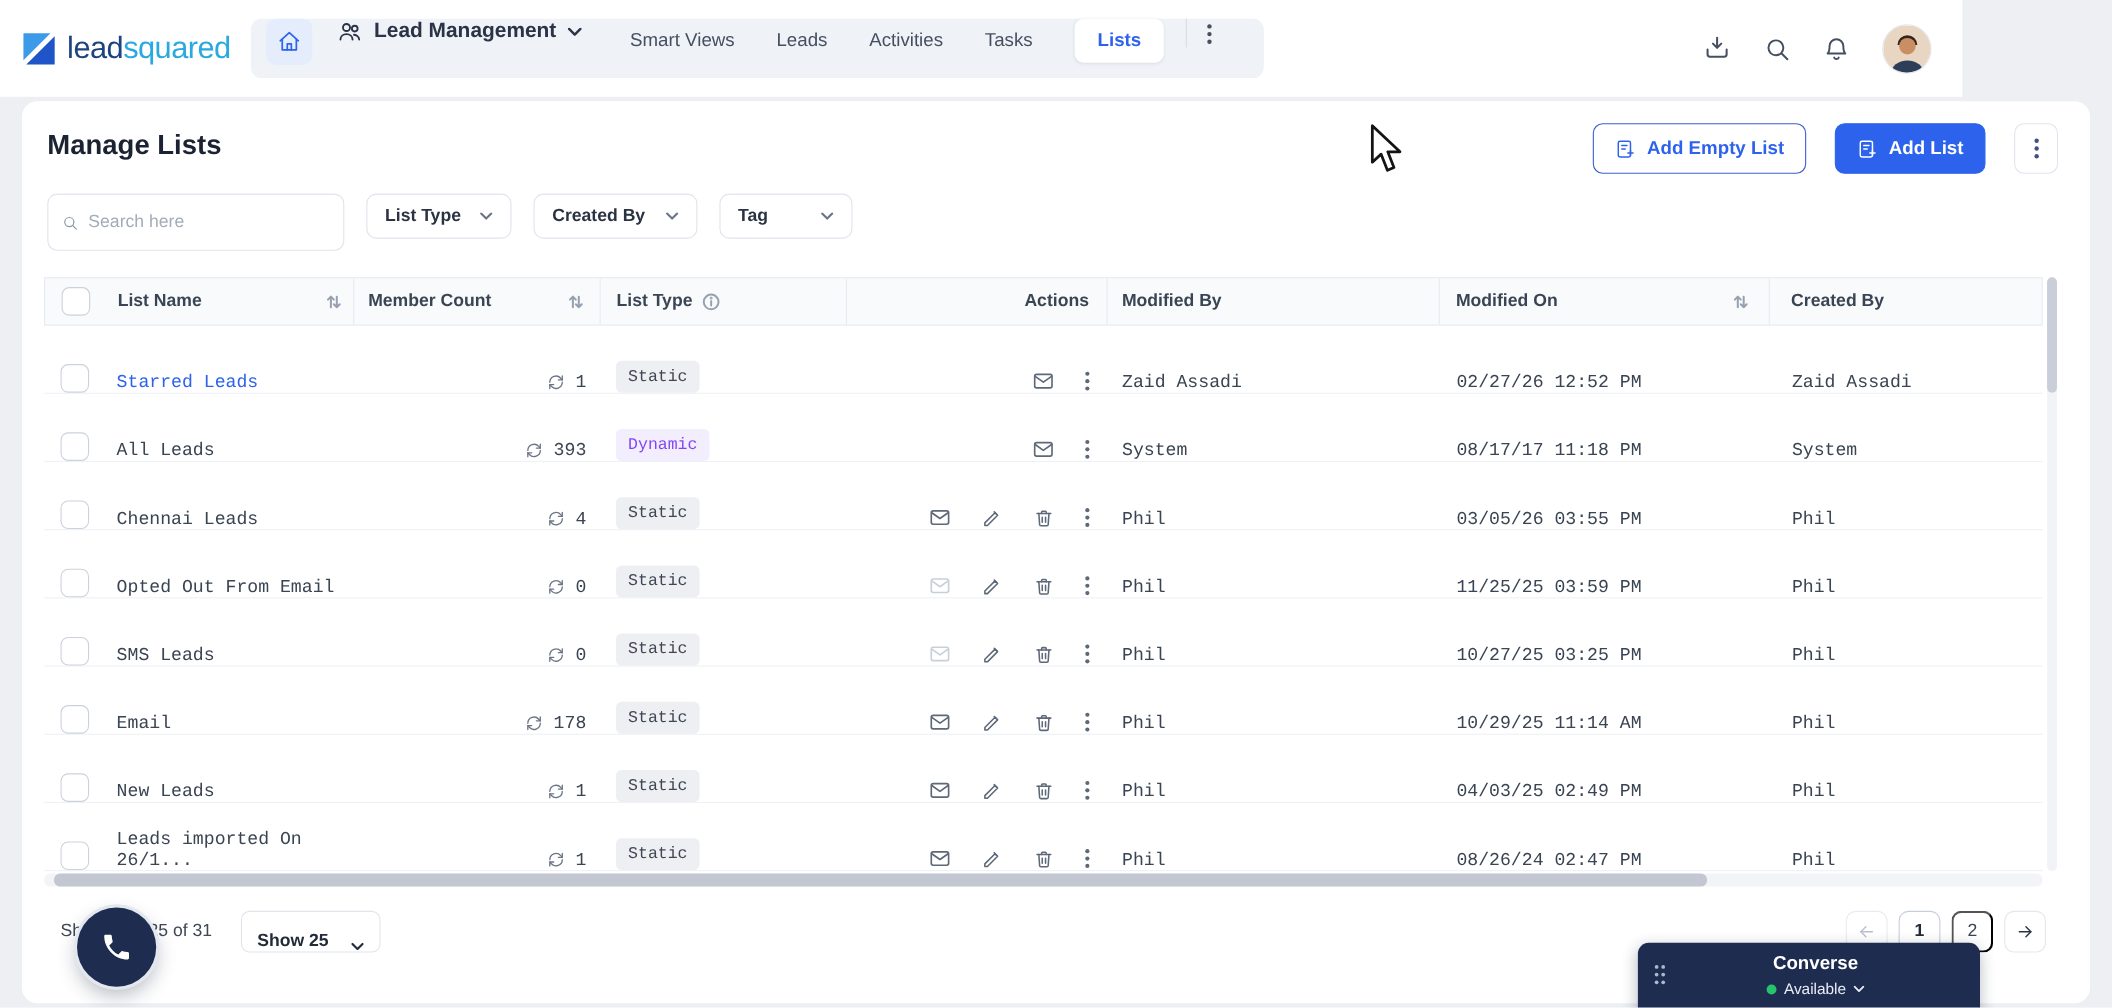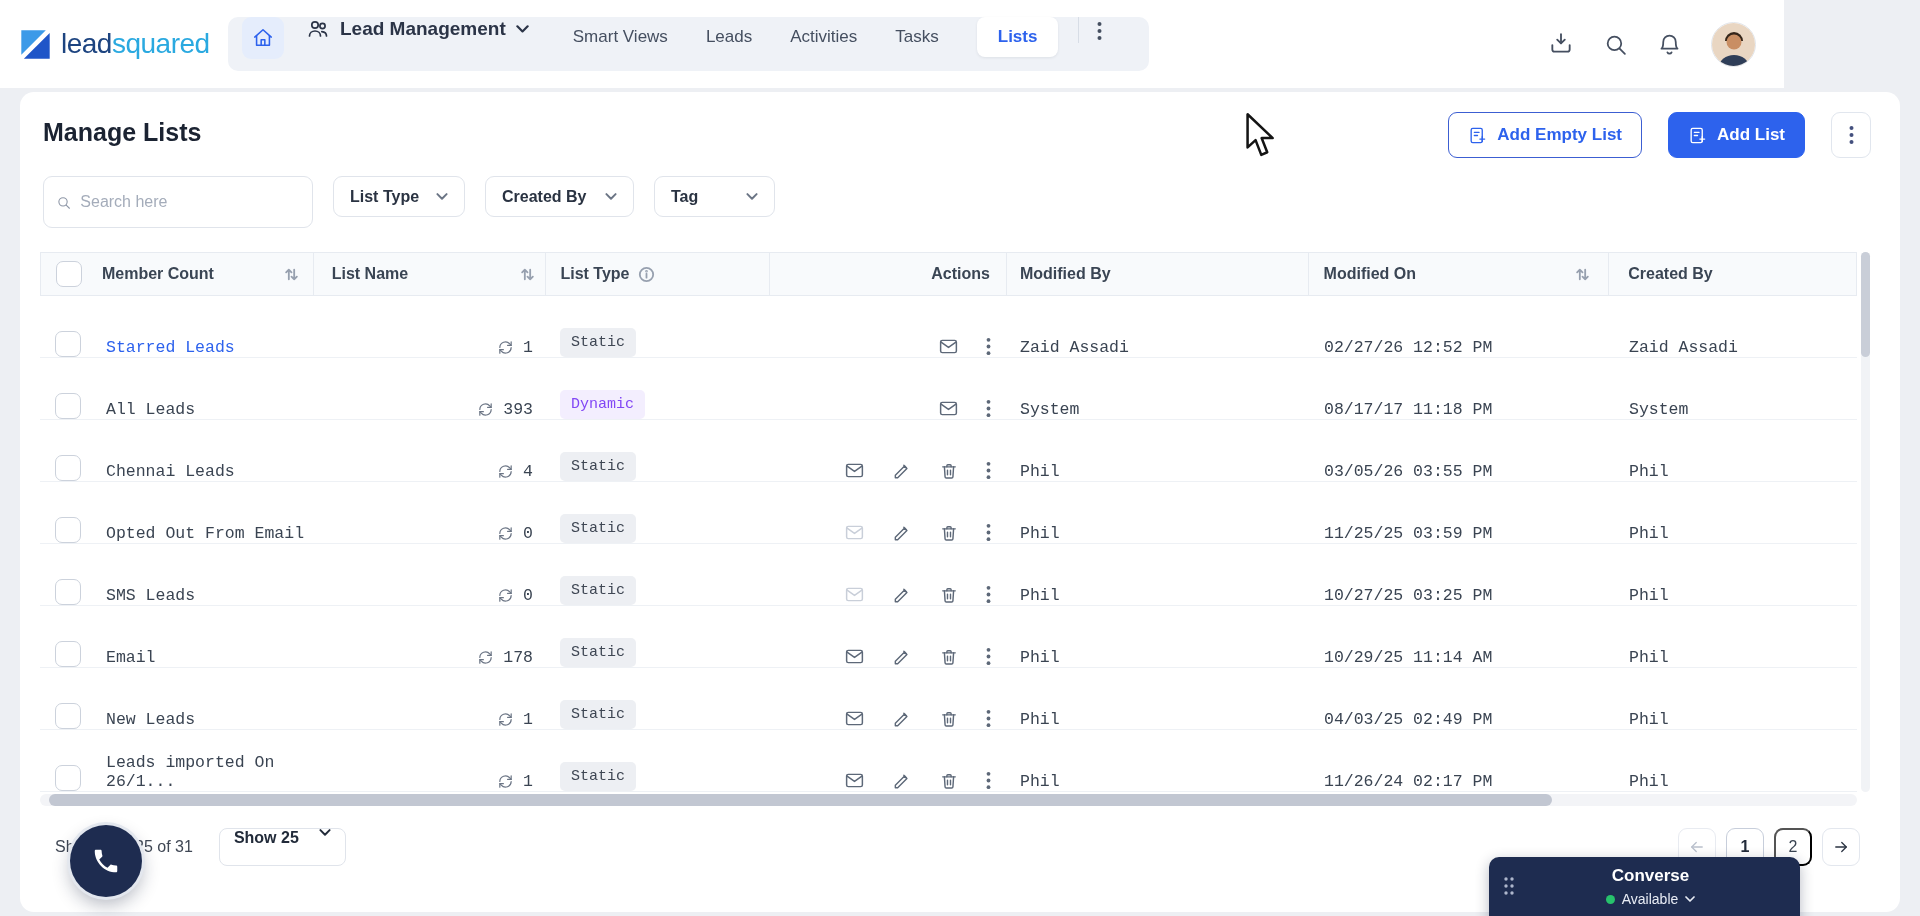--- a/index.html
+++ b/index.html
@@ -103,21 +103,21 @@
 
   .hscroll-track { position:absolute; left:20px; top:702px; width:1817px; height:12px; border-radius:6px; background:#f3f4f7; }
   .hscroll-thumb { position:absolute; left:9px; top:0; width:1503px; height:12px; border-radius:6px; background:#c2c7d2; }
   .vscroll-track { position:absolute; left:1841px; top:160px; width:9px; height:540px; border-radius:5px; background:#f1f3f6; }
   .vscroll-thumb { position:absolute; left:0; top:0; width:9px; height:105px; border-radius:5px; background:#c9ced8; }
 
   
   .footer { position:absolute; left:35px; right:40px; top:732px; height:46px; display:flex; align-items:center; }
   .showing { font-size:16px; color:#3f4754; }
   .pagesize-btn { margin-left:26px; width:127px; height:38px; border:1px solid #e0e4eb; border-radius:8px;
-    background:#fff; display:flex; align-items:flex-start; justify-content:space-between; padding:0 14px;
+    background:#fff; display:flex; align-items:flex-end; justify-content:space-between; padding:0 14px;
     font-size:16px; font-weight:700; color:#222b3a; }
   .pager { margin-left:auto; display:flex; align-items:center; gap:10px; }
   .pg { width:38px; height:38px; border-radius:9px; display:flex; align-items:center; justify-content:center;
     font-size:16px; background:#fff; }
   .pg-prev { border:1px solid #e8ebf1; color:#b9c0cc; }
   .pg-num-active { border:1px solid #c7cedb; color:#222b3a; font-weight:600; }
   .pg-num { color:#3a4452; }
   .pg-next { border:1px solid #e3e7ee; color:#2a3342; }
 
   
@@ -275,29 +275,29 @@
           <path d="M1 1l4 4 4-4"></path>
         </svg>
     </button>
   </div>
 
   <div class="table">
     <div class="thead">
       <div class="th c-check">
           <span class="checkbox"></span>
         </div>
-      <div class="th c-count brd">
-        <span>Member Count</span>
+      <div class="th c-name brd">
+        <span>List Name</span>
         <svg class="ic sort-ic" width="15" height="15" viewBox="0 0 14 14">
           <path d="M4.5 11.5v-9M4.5 2.5L2 5M4.5 2.5L7 5"></path>
             <path d="M9.5 2.5v9M9.5 11.5L7 9M9.5 11.5L12 9"></path>
         </svg>
       </div>
-      <div class="th c-name brd">
-        <span>List Name</span>
+      <div class="th c-count brd">
+        <span>Member Count</span>
         <svg class="ic sort-ic" width="15" height="15" viewBox="0 0 14 14">
           <path d="M4.5 11.5v-9M4.5 2.5L2 5M4.5 2.5L7 5"></path>
             <path d="M9.5 2.5v9M9.5 11.5L7 9M9.5 11.5L12 9"></path>
         </svg>
       </div>
       <div class="th c-type brd">
         <span>List Type</span>
         <svg class="ic info-ic" width="17" height="17" viewBox="0 0 16 16">
           <circle cx="8" cy="8" r="6.3"></circle>
             <path d="M8 7.3V11"></path>
@@ -669,21 +669,21 @@
             </button>
             <button class="act-ic">
               <svg width="5" height="19" viewBox="0 0 5 19">
                 <circle cx="2.5" cy="2.8" r="1.9" fill="currentColor"></circle>
                 <circle cx="2.5" cy="9.5" r="1.9" fill="currentColor"></circle>
                 <circle cx="2.5" cy="16.2" r="1.9" fill="currentColor"></circle>
               </svg>
             </button>
           </div>
           <div class="c-modby"><span>Phil</span></div>
-          <div class="c-modon"><span>11/26/24 02:17 PM</span></div>
+          <div class="c-modon"><span>08/26/24 02:47 PM</span></div>
           <div class="c-crtby"><span>Phil</span></div>
         </div>
       </div>
   </div>
 
   <div class="hscroll-track">
       <div class="hscroll-thumb"></div>
     </div>
   <div class="vscroll-track">
       <div class="vscroll-thumb"></div>

